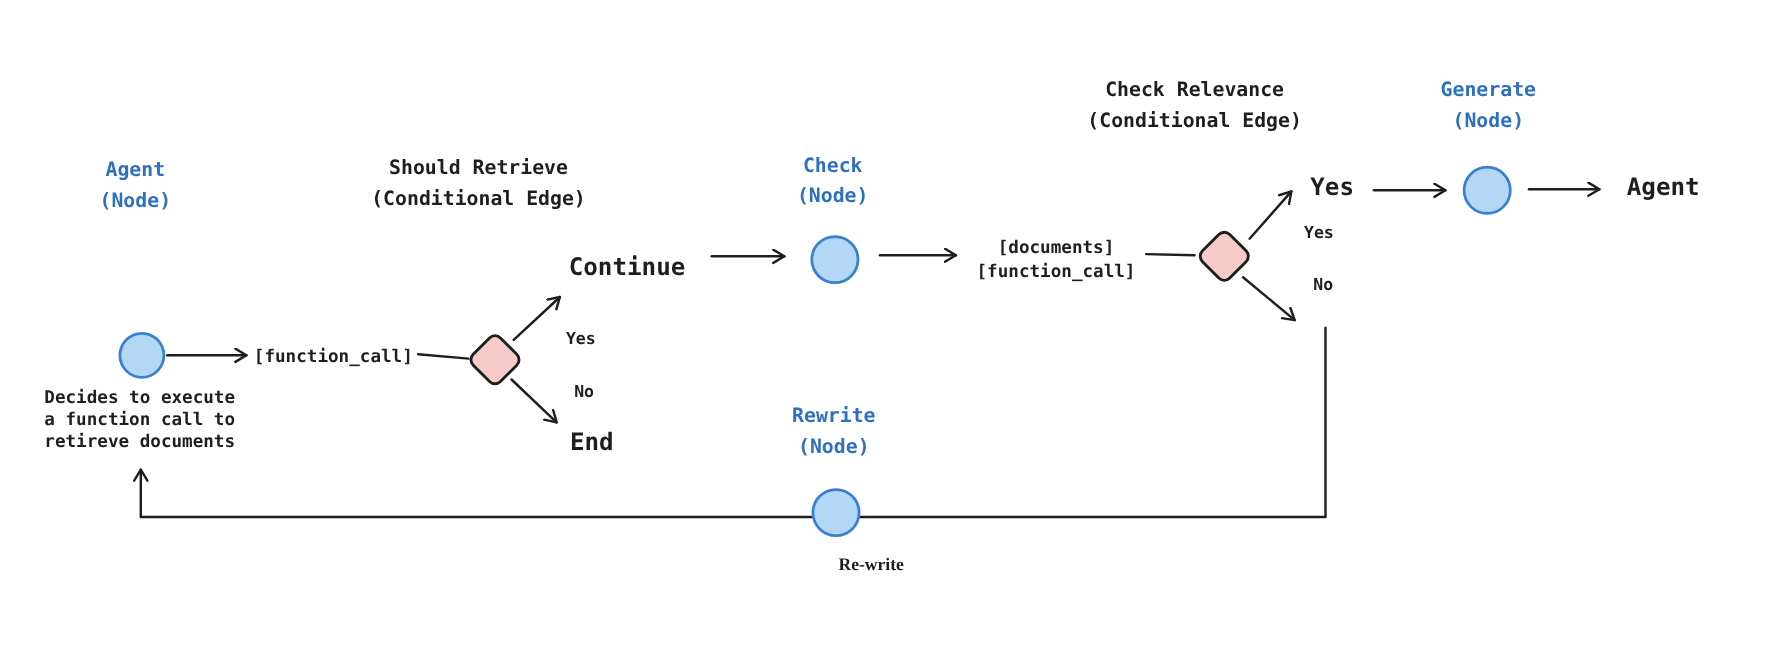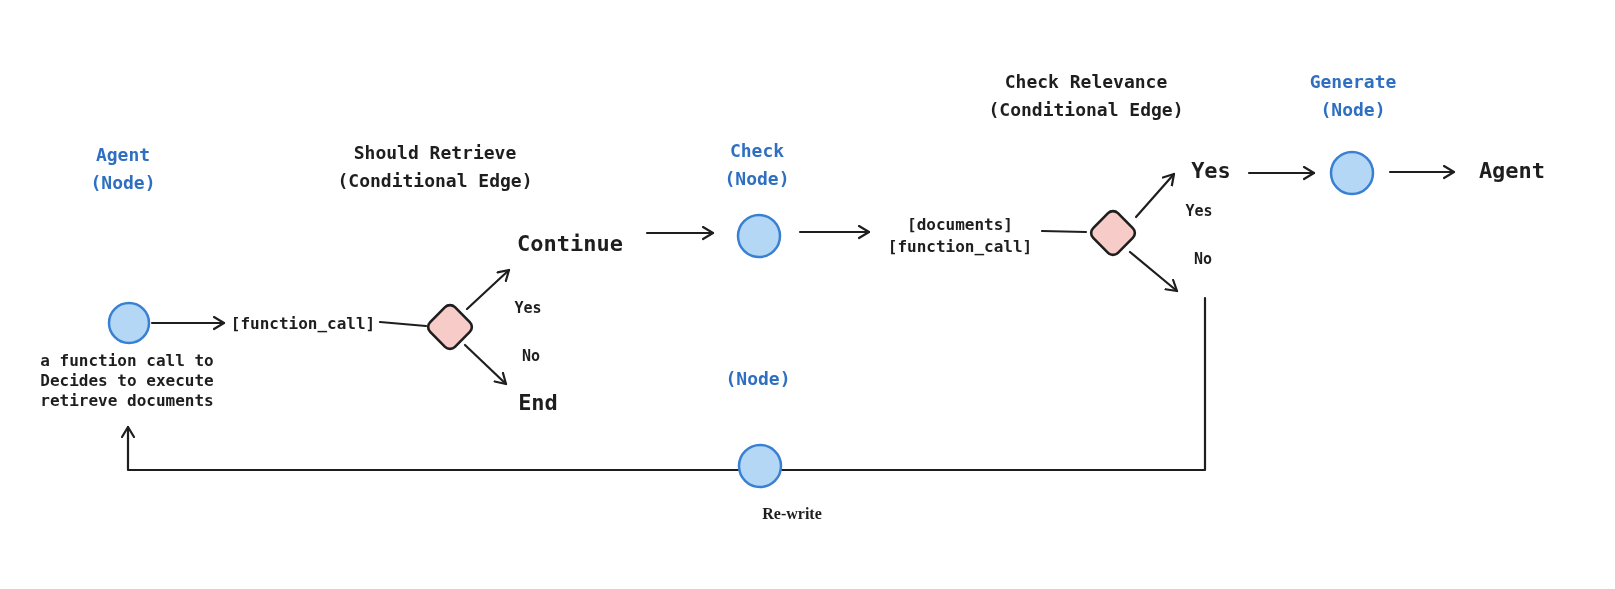--- a/index.html
+++ b/index.html
@@ -112,37 +112,38 @@
   </div>
   <div class="lbl heading pos-check-relevance-label">
     <div>Check Relevance</div>
     <div>(Conditional Edge)</div>
   </div>
   <div class="lbl heading blue pos-generate-label">
     <div>Generate</div>
     <div>(Node)</div>
   </div>
   <div class="lbl heading blue pos-rewrite-label">
+    <div>Rewrite</div>
     <div>(Node)</div>
   </div>
 
   <div class="lbl big pos-continue">Continue</div>
   <div class="lbl big pos-end">End</div>
   <div class="lbl big pos-yes-big">Yes</div>
   <div class="lbl big pos-answer">Agent</div>
 
   <div class="lbl code pos-function-call">[function_call]</div>
   <div class="lbl code pos-documents">
     <div>[documents]</div>
     <div>[function_call]</div>
   </div>
 
   <div class="lbl caption pos-decides">
+    <div>Decides to execute</div>
     <div>a function call to</div>
-    <div>Decides to execute</div>
     <div>retireve documents</div>
   </div>
   <div class="lbl caption pos-rewrite-caption">Re-write</div>
 
   <div class="lbl branch pos-yes-small-1">Yes</div>
   <div class="lbl branch pos-no-small-1">No</div>
   <div class="lbl branch pos-yes-small-2">Yes</div>
   <div class="lbl branch pos-no-small-2">No</div>
 
 </div>

